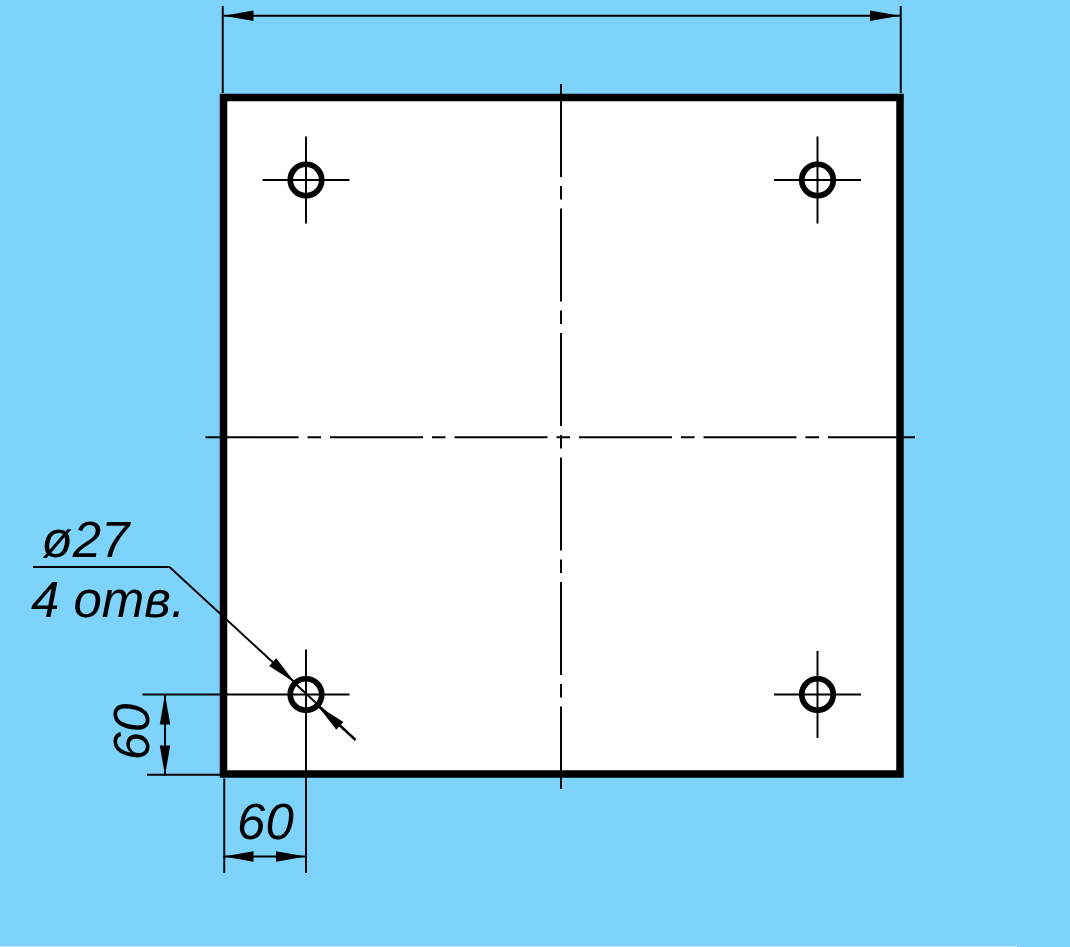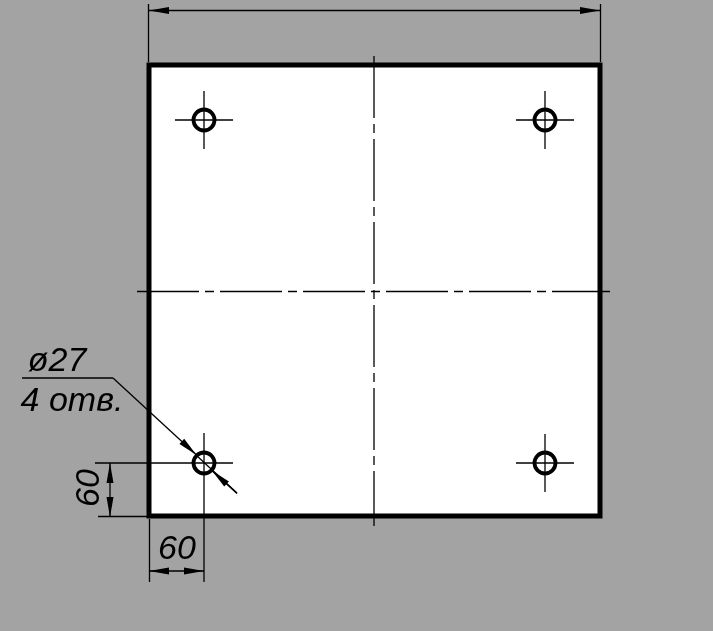--- a/index.html
+++ b/index.html
@@ -5,21 +5,21 @@
   html, body {
     margin: 0;
     padding: 0;
     background: #ffffff;
     font-family: "Liberation Sans", sans-serif;
   }
   .canvas {
     position: relative;
     width: 713px;
     height: 631px;
-    background: #a3a3a3;
+    background: #7dd3fc;
     overflow: hidden;
   }
   svg { display: block; }
   .outline {
     fill: #ffffff;
     stroke: #000000;
     stroke-width: 5;
   }
   .hole {
     fill: none;

